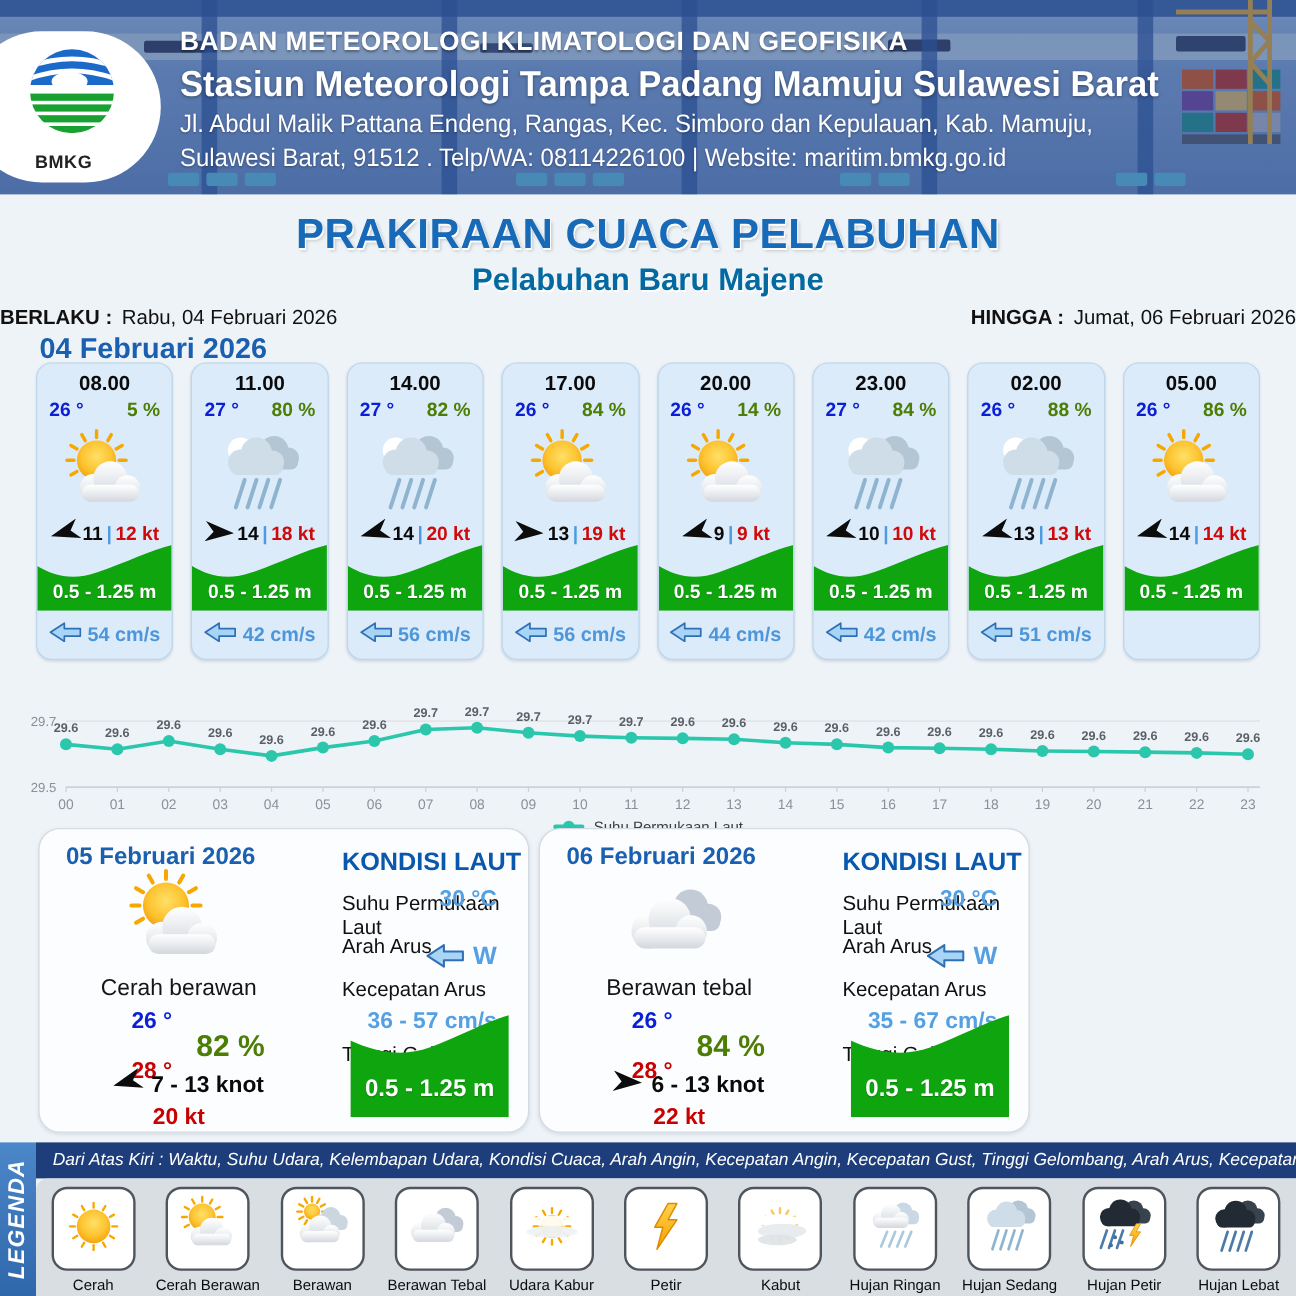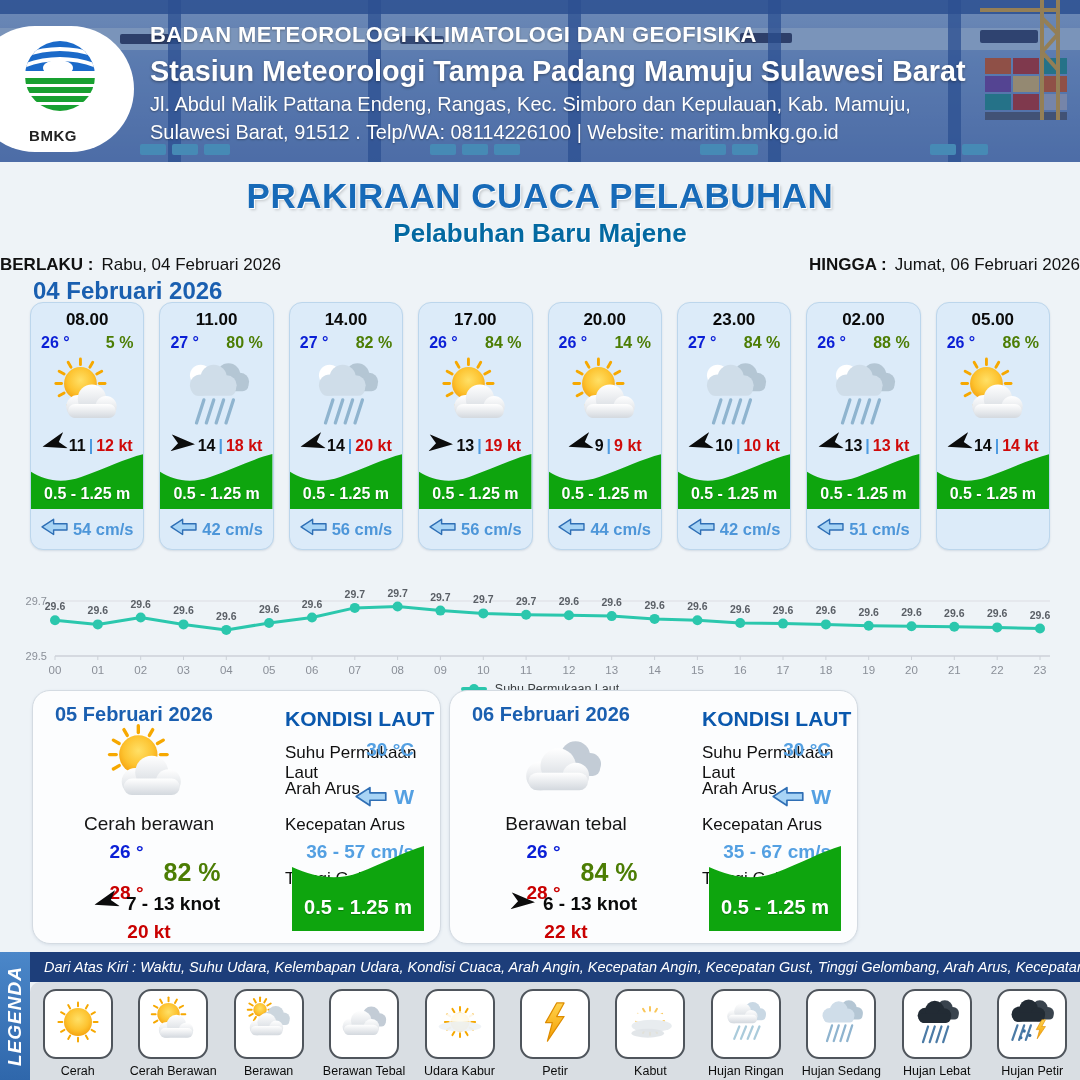--- a/index.html
+++ b/index.html
@@ -1322,73 +1322,73 @@
                     <stop offset="0%" stop-color="#ffd34d"></stop>
                     <stop offset="100%" stop-color="#f59d00"></stop>
                   </linearGradient>
 </defs>
                 <g transform="translate(64,32) scale(0.9)">
    <circle cx="-16" cy="2" r="13" fill="#39434d"></circle>
                   <circle cx="0" cy="-7" r="16" fill="#39434d"></circle>
    <circle cx="16" cy="2" r="12" fill="#39434d"></circle>
                   <rect x="-27" y="-1" width="54" height="16" rx="8" fill="#39434d"></rect>
                 </g>
-                <g transform="translate(46,36) scale(1.05)">
-   <circle cx="-16" cy="2" r="13" fill="#222b34"></circle>
-                  <circle cx="0" cy="-7" r="16" fill="#222b34"></circle>
-   <circle cx="16" cy="2" r="12" fill="#222b34"></circle>
-                  <rect x="-27" y="-1" width="54" height="16" rx="8" fill="#222b34"></rect>
-                </g>
-                <line x1="34" y1="58" x2="25" y2="86" stroke="#4c7ba6" stroke-width="4" stroke-linecap="round"></line>
-                <line x1="46" y1="58" x2="37" y2="86" stroke="#4c7ba6" stroke-width="4" stroke-linecap="round"></line>
-                <line x1="58" y1="58" x2="49" y2="86" stroke="#4c7ba6" stroke-width="4" stroke-linecap="round"></line>
-                <line x1="70" y1="58" x2="61" y2="86" stroke="#4c7ba6" stroke-width="4" stroke-linecap="round"></line>
-              </svg></span>
-    </div>
-    <div class="lg-label">Hujan Lebat</div>
-        </div>
-        <div class="lg-item">
-          <div class="lg-box">
-      <span><svg width="56" height="56" viewBox="0 0 100 100">
-                <defs>
- <radialGradient id="sunG" cx="50%" cy="40%" r="70%">
-                    <stop offset="0%" stop-color="#ffe066"></stop>
-                    <stop offset="55%" stop-color="#fdc330"></stop>
-                    <stop offset="100%" stop-color="#f29500"></stop>
-                  </radialGradient>
- <linearGradient id="cw" x1="0" y1="0" x2="0" y2="1">
-                    <stop offset="0%" stop-color="#ffffff"></stop>
-                    <stop offset="100%" stop-color="#d3d8de"></stop>
-                  </linearGradient>
- <linearGradient id="boltG" x1="0" y1="0" x2="0" y2="1">
-                    <stop offset="0%" stop-color="#ffd34d"></stop>
-                    <stop offset="100%" stop-color="#f59d00"></stop>
-                  </linearGradient>
-</defs>
-                <g transform="translate(64,32) scale(0.9)">
-   <circle cx="-16" cy="2" r="13" fill="#39434d"></circle>
-                  <circle cx="0" cy="-7" r="16" fill="#39434d"></circle>
-   <circle cx="16" cy="2" r="12" fill="#39434d"></circle>
-                  <rect x="-27" y="-1" width="54" height="16" rx="8" fill="#39434d"></rect>
-                </g>
                 <g transform="translate(44,34) scale(1.05)">
    <circle cx="-16" cy="2" r="13" fill="#222b34"></circle>
                   <circle cx="0" cy="-7" r="16" fill="#222b34"></circle>
    <circle cx="16" cy="2" r="12" fill="#222b34"></circle>
                   <rect x="-27" y="-1" width="54" height="16" rx="8" fill="#222b34"></rect>
                 </g>
                 <line x1="24" y1="56" x2="15" y2="82" stroke="#4c7ba6" stroke-width="4" stroke-linecap="round"></line>
                 <line x1="36" y1="56" x2="27" y2="82" stroke="#4c7ba6" stroke-width="4" stroke-linecap="round"></line>
                 <line x1="48" y1="56" x2="39" y2="82" stroke="#4c7ba6" stroke-width="4" stroke-linecap="round"></line>
                 <circle cx="36" cy="66" r="3" fill="#3a6fa0"></circle>
                 <circle cx="46" cy="74" r="3" fill="#3a6fa0"></circle>
                 <circle cx="30" cy="78" r="3" fill="#3a6fa0"></circle>
                 <g transform="translate(62,46) scale(0.55)">
                   <path d="M10 0 L-8 32 H3 L-5 62 L22 22 H10 L22 0 Z" fill="url(#boltG)" stroke="#dd8c00" stroke-width="2" stroke-linejoin="round"></path>
                 </g>
               </svg></span>
     </div>
     <div class="lg-label">Hujan Petir</div>
         </div>
+        <div class="lg-item">
+          <div class="lg-box">
+      <span><svg width="56" height="56" viewBox="0 0 100 100">
+                <defs>
+ <radialGradient id="sunG" cx="50%" cy="40%" r="70%">
+                    <stop offset="0%" stop-color="#ffe066"></stop>
+                    <stop offset="55%" stop-color="#fdc330"></stop>
+                    <stop offset="100%" stop-color="#f29500"></stop>
+                  </radialGradient>
+ <linearGradient id="cw" x1="0" y1="0" x2="0" y2="1">
+                    <stop offset="0%" stop-color="#ffffff"></stop>
+                    <stop offset="100%" stop-color="#d3d8de"></stop>
+                  </linearGradient>
+ <linearGradient id="boltG" x1="0" y1="0" x2="0" y2="1">
+                    <stop offset="0%" stop-color="#ffd34d"></stop>
+                    <stop offset="100%" stop-color="#f59d00"></stop>
+                  </linearGradient>
+</defs>
+                <g transform="translate(64,32) scale(0.9)">
+   <circle cx="-16" cy="2" r="13" fill="#39434d"></circle>
+                  <circle cx="0" cy="-7" r="16" fill="#39434d"></circle>
+   <circle cx="16" cy="2" r="12" fill="#39434d"></circle>
+                  <rect x="-27" y="-1" width="54" height="16" rx="8" fill="#39434d"></rect>
+                </g>
+                <g transform="translate(46,36) scale(1.05)">
+   <circle cx="-16" cy="2" r="13" fill="#222b34"></circle>
+                  <circle cx="0" cy="-7" r="16" fill="#222b34"></circle>
+   <circle cx="16" cy="2" r="12" fill="#222b34"></circle>
+                  <rect x="-27" y="-1" width="54" height="16" rx="8" fill="#222b34"></rect>
+                </g>
+                <line x1="34" y1="58" x2="25" y2="86" stroke="#4c7ba6" stroke-width="4" stroke-linecap="round"></line>
+                <line x1="46" y1="58" x2="37" y2="86" stroke="#4c7ba6" stroke-width="4" stroke-linecap="round"></line>
+                <line x1="58" y1="58" x2="49" y2="86" stroke="#4c7ba6" stroke-width="4" stroke-linecap="round"></line>
+                <line x1="70" y1="58" x2="61" y2="86" stroke="#4c7ba6" stroke-width="4" stroke-linecap="round"></line>
+              </svg></span>
+    </div>
+    <div class="lg-label">Hujan Lebat</div>
+        </div>
       </div>
   </div>
 
 </div>
 
 </body></html>

